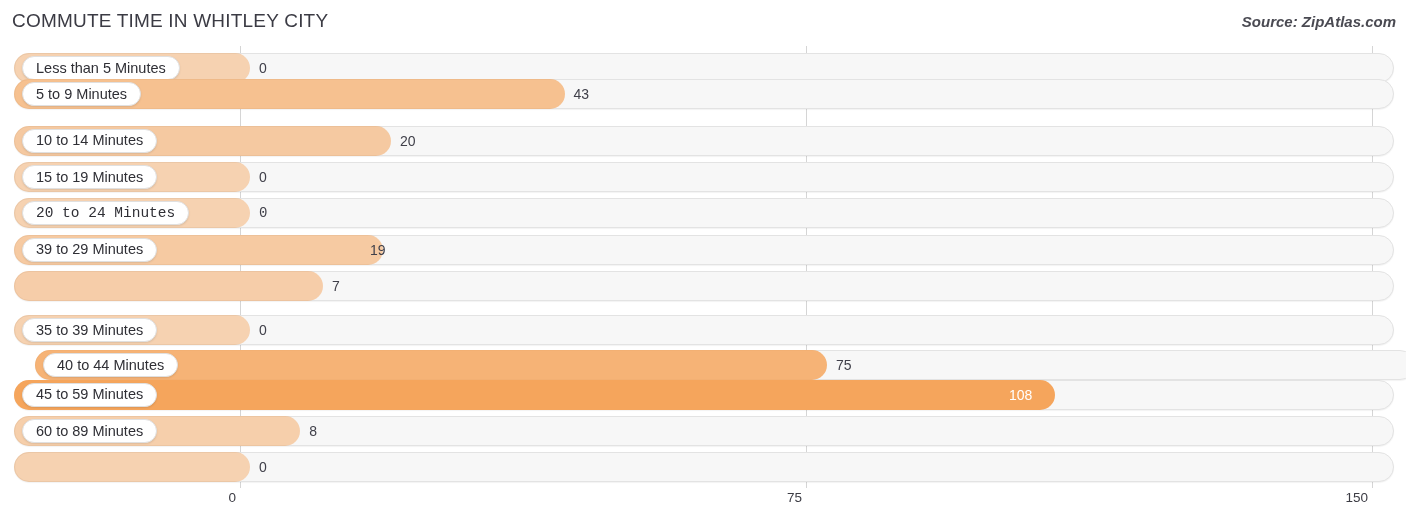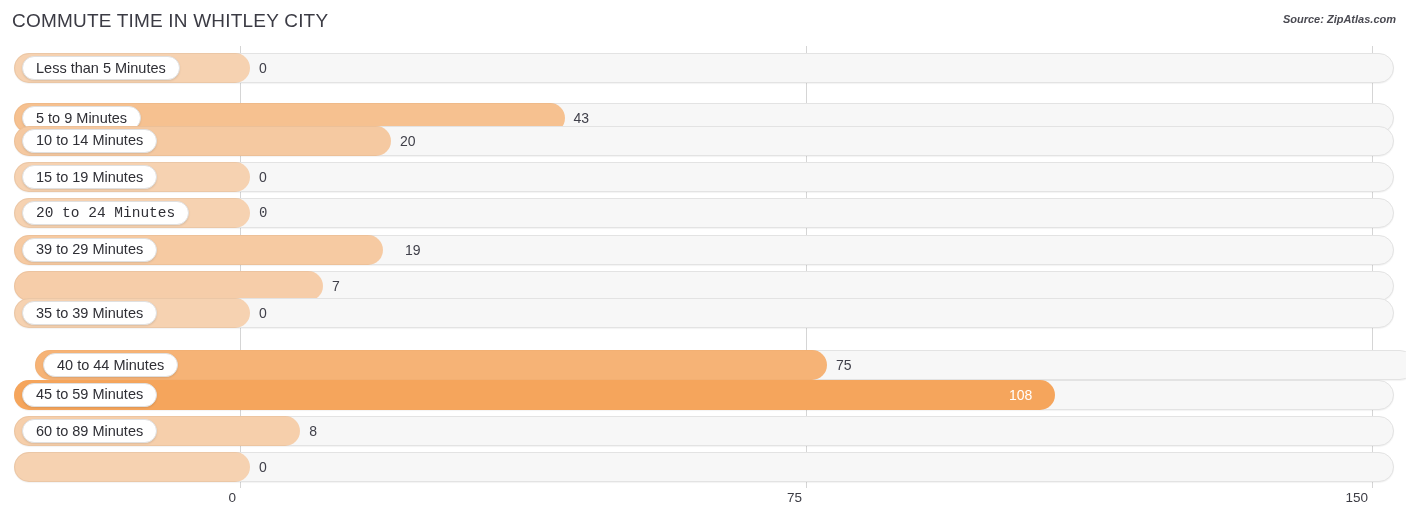--- a/index.html
+++ b/index.html
@@ -27,21 +27,21 @@
     font-size: 19px;
     letter-spacing: 0.2px;
     color: #3b3b44;
     font-weight: 400;
     white-space: nowrap;
   }
   .source-note {
     position: absolute;
     right: 10px;
     top: 13px;
-    font-size: 11px;
+    font-size: 15px;
     font-style: italic;
     font-weight: bold;
     color: #4a4a52;
     white-space: nowrap;
   }
 
   
   .plot {
     position: absolute;
     left: 0;
@@ -166,21 +166,21 @@
     <div class="gridline" style="left: 806px;"></div>
     <div class="gridline" style="left: 1372px;"></div>
     <div class="row" style="top: 7px;">
       <div class="track"></div>
       <div class="bar" style="width: 236px; opacity: 0.45;"></div>
       <div class="label-pill">
         <span>Less than 5 Minutes</span>
       </div>
       <div class="value-out" style="left: 259px;">0</div>
     </div>
-    <div class="row" style="top: 57px;">
+    <div class="row" style="top: 33px;">
       <div class="track"></div>
       <div class="bar" style="width: 550.507px; opacity: 0.669;"></div>
       <div class="label-pill">
         <span>5 to 9 Minutes</span>
       </div>
       <div class="value-out" style="left: 573.507px;">43</div>
     </div>
     <div class="row" style="top: 79.6px;">
       <div class="track"></div>
       <div class="bar" style="width: 376.933px; opacity: 0.552;"></div>
@@ -204,28 +204,28 @@
         <span>20 to 24 Minutes</span>
       </div>
       <div class="value-out" style="left: 259px;">0</div>
     </div>
     <div class="row" style="top: 188.5px;">
       <div class="track"></div>
       <div class="bar" style="width: 369.387px; opacity: 0.547;"></div>
       <div class="label-pill">
         <span>39 to 29 Minutes</span>
       </div>
-      <div class="value-out" style="left: 405px;">19</div>
+      <div class="value-out" style="left: 370px;">19</div>
     </div>
     <div class="row" style="top: 224.8px;">
       <div class="track"></div>
       <div class="bar" style="width: 309.013px; opacity: 0.506;"></div>
       <div class="value-out" style="left: 332.013px;">7</div>
     </div>
-    <div class="row" style="top: 252px;">
+    <div class="row" style="top: 269px;">
       <div class="track"></div>
       <div class="bar" style="width: 236px; opacity: 0.45;"></div>
       <div class="label-pill">
         <span>35 to 39 Minutes</span>
       </div>
       <div class="value-out" style="left: 259px;">0</div>
     </div>
     <div class="row" style="top: 304px; margin-left: 21px;">
       <div class="track"></div>
       <div class="bar" style="width: 792px; opacity: 0.832;"></div>

